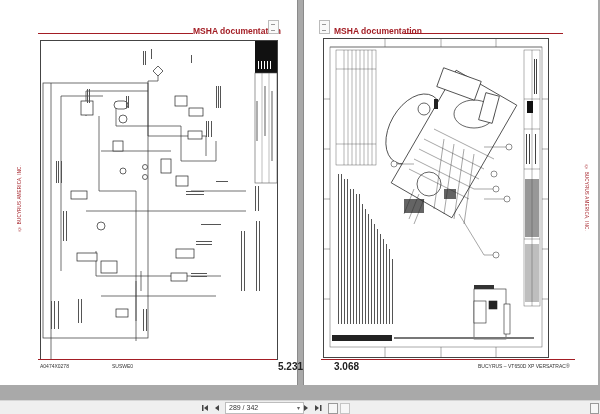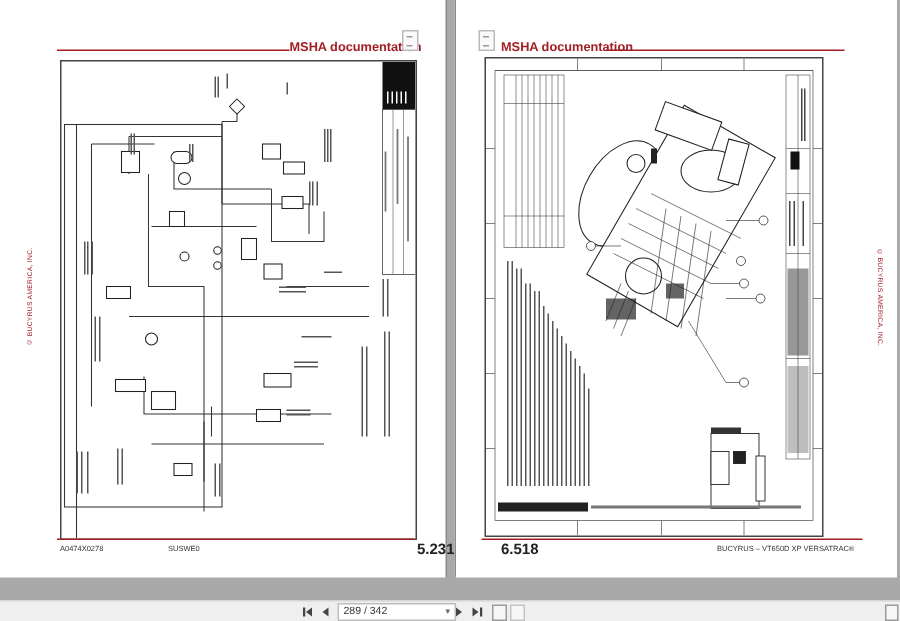--- a/index.html
+++ b/index.html
@@ -283,21 +283,21 @@
         <rect x="150" y="246" width="20" height="4" fill="#333"></rect>
 
         <rect x="8" y="296" width="60" height="6" fill="#222"></rect>
         <rect x="70" y="298" width="140" height="2" fill="#777"></rect>
       </svg>
     </div>
 
     <span class="side-text" style="left:280px; top:165px;">© BUCYRUS AMERICA, INC.</span>
 
     <span class="footer-rule" style="left:17px; top:359px; width:254px;"></span>
-    <span class="footer-num" style="left:18px; top:361px;">6.518</span>
+    <span class="footer-num" style="left:18px; top:361px;">3.068</span>
     <span class="footer-text" style="left:174px; top:363px;">BUCYRUS – VT650D XP VERSATRAC®</span>
   </div>
 </div>
 
 <div class="toolbar">
   <span class="tb-btn" style="left:201px; width:10px;">
     <svg width="10" height="12" viewBox="0 0 10 12">
         <rect x="1" y="3" width="1.5" height="6" fill="#444"></rect>
         <polygon points="3,6 7,3 7,9" fill="#444"></polygon>
       </svg>

